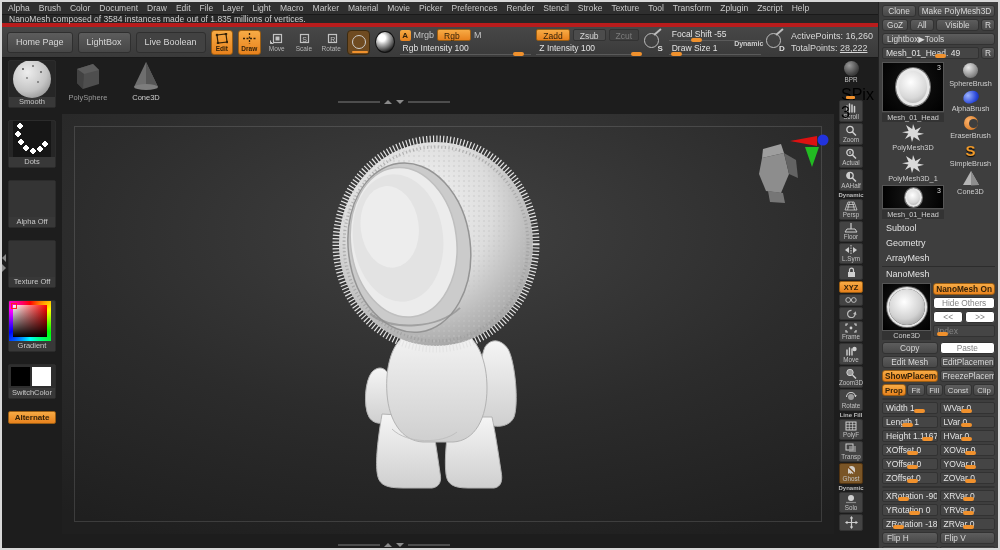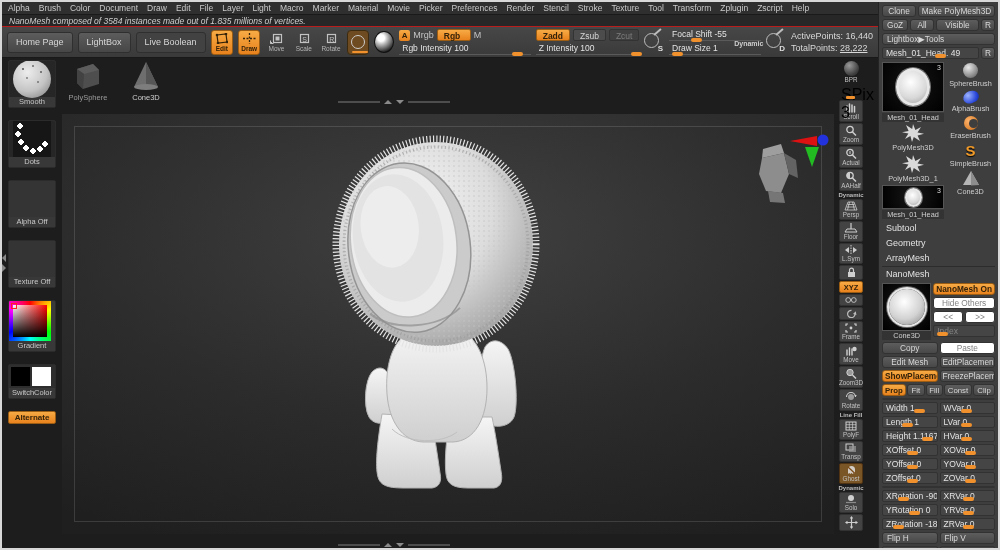--- a/index.html
+++ b/index.html
@@ -3,41 +3,41 @@
 <meta charset="utf-8">
 <style>
   * { margin:0; padding:0; box-sizing:border-box; }
   html,body { width:1000px; height:550px; background:#111; font-family:"Liberation Sans","DejaVu Sans",sans-serif; }
   .win { width:1000px; height:550px; border:2px solid #d8d8d8; background:#1e1e1e; display:flex; overflow:hidden; position:relative; }
   .main { width:876px; display:flex; flex-direction:column;border-radius:20px; }
 
   
   .menubar { height:13px; background:#2f2f2f; border-bottom:1px solid #1a1a1a; display:flex; align-items:center; gap:9px; padding:0 6px; }
   .menubar span { font-size:8.5px; color:#c9c9c9; white-space:nowrap; cursor:default; }
-  .statusbar { height:12px; background:#272727; border-bottom:1px solid #b91c1c; display:flex; align-items:center; padding:0 7px;font-style:italic; }
+  .statusbar { height:12px; background:#272727; border-bottom:4px solid #b91c1c; display:flex; align-items:center; padding:0 7px; }
   .statusbar span { font-size:8.5px; color:#cfcfcf; white-space:nowrap; }
 
   
   .toolbar { height:31px; background:linear-gradient(#474747,#3a3a3a); border-bottom:1px solid #191919; display:flex; align-items:center; gap:5px; padding:0 5px; }
   .tbtn { background:linear-gradient(#5c5c5c,#474747); border:1px solid #2f2f2f; border-radius:3px; color:#d6d6d6; font-size:9px; height:21px; display:flex; align-items:center; justify-content:center; padding:0 8px; white-space:nowrap; }
   .tbtn.flat { background:#424242; }
   .sqbtn { width:25px; height:25px; border-radius:3px; display:flex; flex-direction:column; align-items:center; justify-content:center; gap:1px; font-size:6.5px; }
   .sqbtn.orange { background:linear-gradient(#f7ab45,#e8821d); color:#35230a; font-weight:bold; border:1px solid #9a5d13; }
   .sqbtn.gray { background:transparent; color:#b5b5b5; }
   .sqbtn svg { display:block; }
   .brushwell { width:25px; height:25px; border-radius:4px; background:#6f4b21; border:1px solid #3c2a10; display:flex; align-items:center; justify-content:center; position:relative; }
   .brushwell i { width:14px; height:14px; border:1.5px solid #cdcdcd; border-radius:50%; }
   .brushwell u { position:absolute; bottom:1px; left:4px; width:16px; height:2px; background:#f0912d; border-radius:1px; }
   .matball { width:22px; height:22px; border-radius:50%; background:radial-gradient(circle at 34% 30%, #ffffff 0 18%, #bbb 35%, #222 78%); border:1px solid #111; }
   .cluster { display:flex; flex-direction:column; gap:2px; }
   .crow { display:flex; align-items:center; gap:3px; }
   .chip { width:11px; height:11px; background:linear-gradient(#f7ab45,#e8821d); border-radius:2px; color:#35230a; font-size:8px; font-weight:bold; text-align:center; line-height:11px; }
   .flatlbl { font-size:9px; color:#c4c4c4; }
   .pbtn { height:12px; border-radius:2px; font-size:8.5px; padding:0 6px; line-height:12px; color:#d5d5d5; background:#4c4c4c; border:1px solid #333; }
-  .pbtn.on { background:linear-gradient(#f7ab45,#e8821d); color:#35230a; font-weight:bold; border-color:#9a5d13; }
+  .pbtn.on { background:linear-gradient(#f7ab45,#e8821d); color:#35230a; font-weight:normal; border-color:#9a5d13; }
   .pbtn.dim { color:#7c7c7c; background:#404040; }
   .sl { position:relative; height:12px; background:#454545; border:1px solid #323232; border-radius:2px; overflow:hidden; }
   .sl .lab { position:absolute; left:3px; top:0; font-size:8.5px; line-height:11px; color:#e3e3e3; white-space:nowrap; }
   .sl .th { position:absolute; bottom:0; left:var(--p,50%); width:11px; height:4px; background:#f0912d; border-radius:2px; }
   .sl.bare { background:transparent; border:none; border-bottom:1px solid #5a5a5a; border-radius:0; overflow:visible; }
   .sl.bare .th { bottom:-2px; }
   .penicon { width:22px; height:22px; position:relative; }
   .penicon i { position:absolute; left:0; top:2px; width:15px; height:15px; border:1.5px solid #bdbdbd; border-radius:50%; }
   .penicon b { position:absolute; right:1px; bottom:0; font-size:8px; color:#ddd; }
   .penicon s { position:absolute; right:2px; top:0; width:9px; height:2px; background:#bdbdbd; transform:rotate(-40deg); text-decoration:none; }
@@ -264,21 +264,21 @@
         <span class="dynlbl" style="position:absolute; right:-2px; top:11px;">Dynamic</span>
       </div>
 
       <div class="penicon">
           <i></i>
           <s></s>
           <b>D</b>
         </div>
 
       <div class="points">
-        <span>ActivePoints: 16,440</span>
+        <span>ActivePoints: 16,260</span>
         <span><span>TotalPoints:</span> <u>28,222</u></span>
       </div>
     </div>
 
     <div class="bodyarea">
 
       <div class="lshelf">
         <div class="tile">
           <div class="thumb">
               <div class="sphere-noise"></div>

